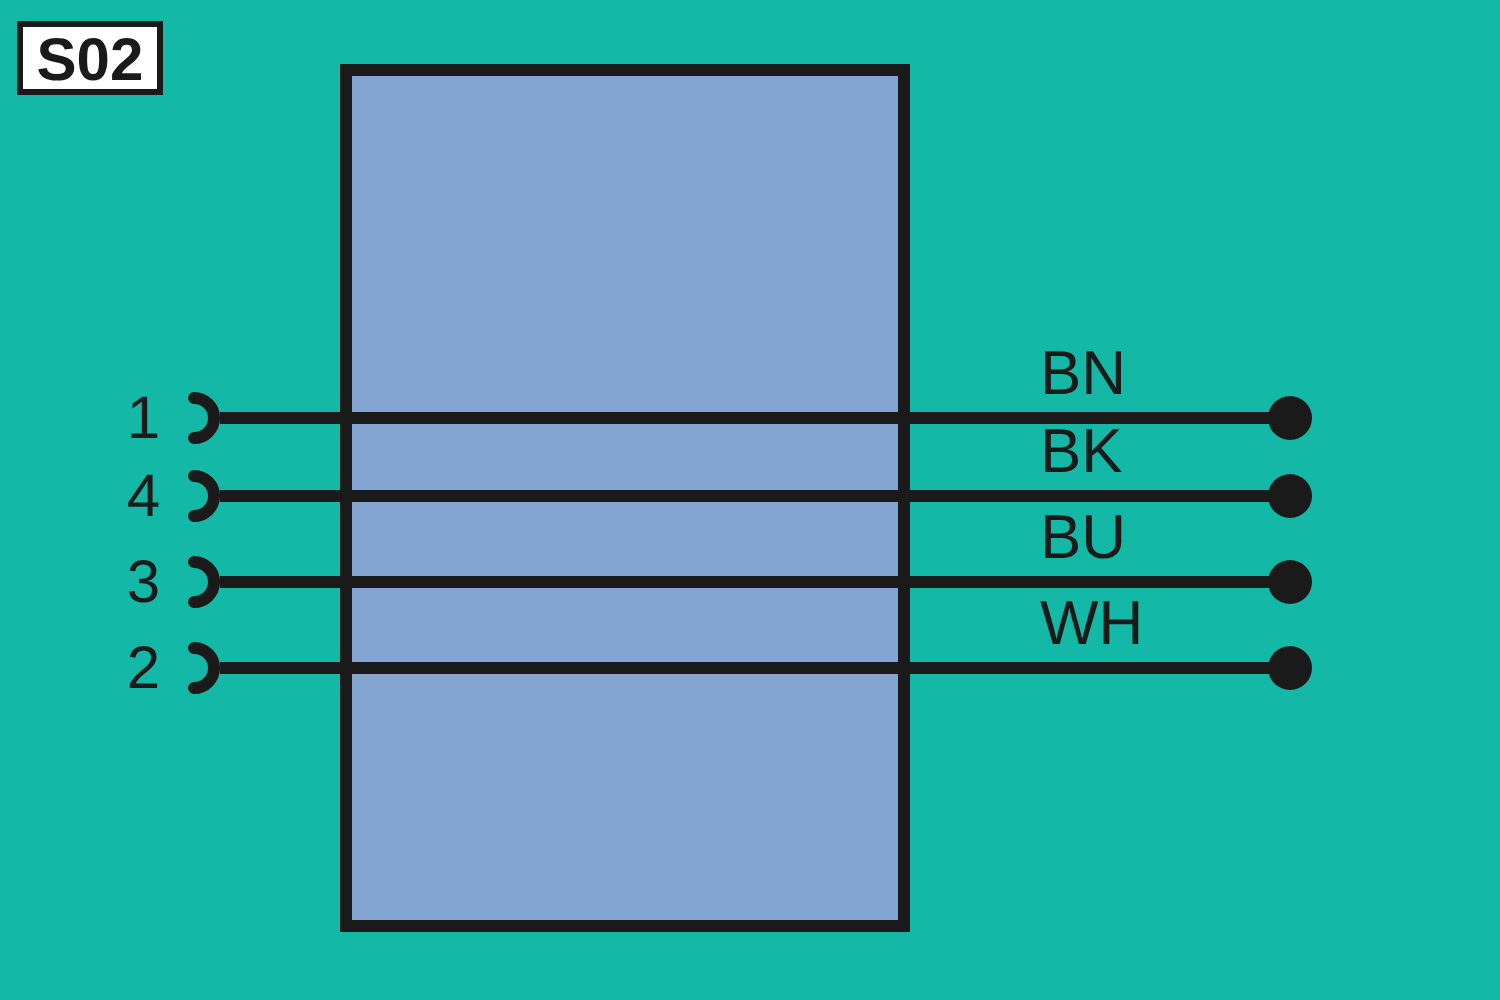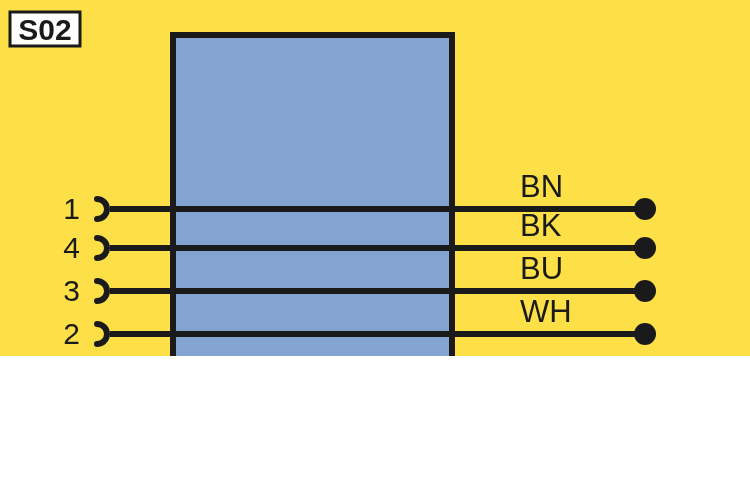--- a/index.html
+++ b/index.html
@@ -6,22 +6,22 @@
     margin: 0;
     padding: 0;
     background: #ffffff;
   }
   body {
     font-family: "Liberation Sans", sans-serif;
   }
   #canvas {
     position: relative;
     width: 750px;
-    height: 356px;
-    background: #fde047;
+    height: 500px;
+    background: #14b8a6;
     overflow: hidden;
   }
   #diagram-svg {
     position: absolute;
     left: 0;
     top: 0;
   }
   .label-box-text {
     font-family: "Liberation Sans", sans-serif;
     font-weight: bold;

